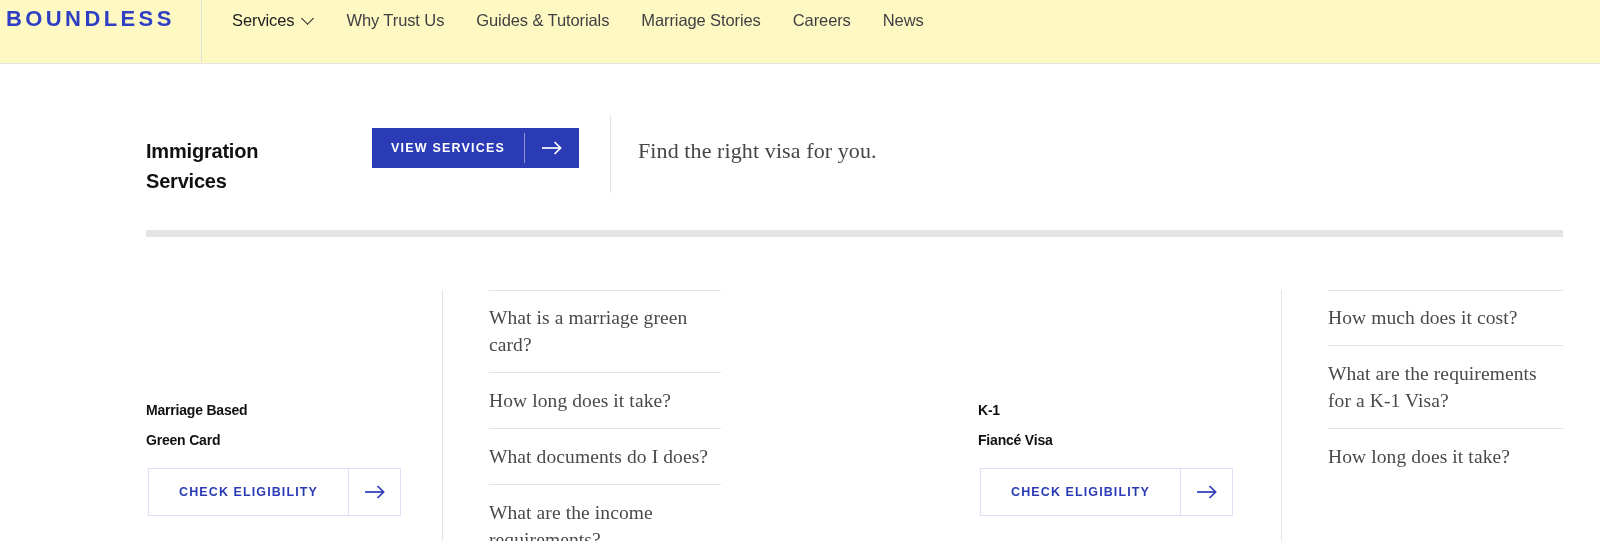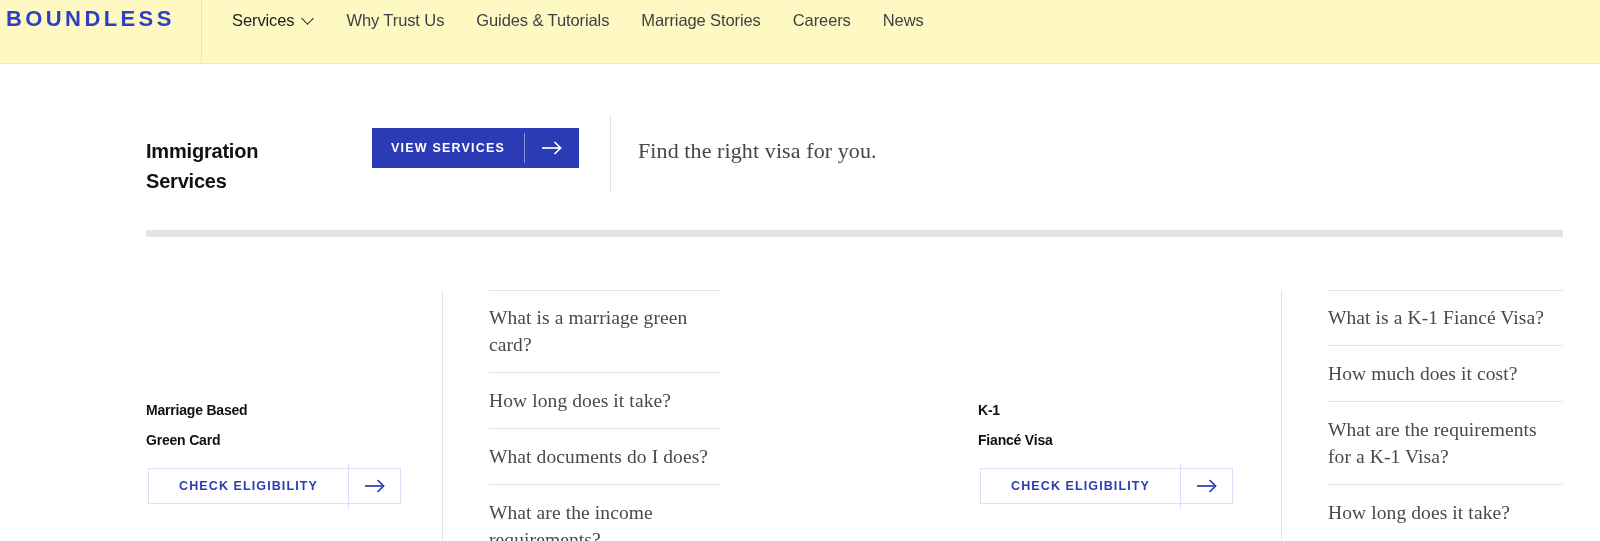--- a/index.html
+++ b/index.html
@@ -181,21 +181,21 @@
     font-weight: 700;
     color: #101013;
     line-height: 30px;
     letter-spacing: -0.2px;
   }
   .eligibility-btn {
     position: absolute;
     left: 2px;
     top: 198px;
     width: 253px;
-    height: 36px;
+    height: 48px;
     background: #ffffff;
     border: 1px solid #dcdff5;
     display: flex;
     align-items: center;
     cursor: pointer;
     padding: 0;
     box-sizing: border-box;
   }
   .eligibility-label {
     flex: 1;
@@ -335,18 +335,17 @@
     <span class="elig-sep"></span>
     <span class="elig-arrow-box">
       <svg class="arrow-svg" width="22" height="16" viewBox="0 0 22 16" fill="none" aria-hidden="true">
         <path d="M1 8 H19" stroke="#2b3ab5" stroke-width="1.7"></path>
         <path d="M13.5 2 L19.6 8 L13.5 14" stroke="#2b3ab5" stroke-width="1.7" fill="none"></path>
       </svg>
     </span>
   </button>
 
   <div class="faq-col">
-    <div class="faq-item">What is a K-1 Fiancé Visa?</div>
     <div class="faq-item">How much does it cost?</div>
     <div class="faq-item">What are the requirements for a K-1 Visa?</div>
     <div class="faq-item">How long does it take?</div>
   </div>
 </section>
 
 </body></html>

